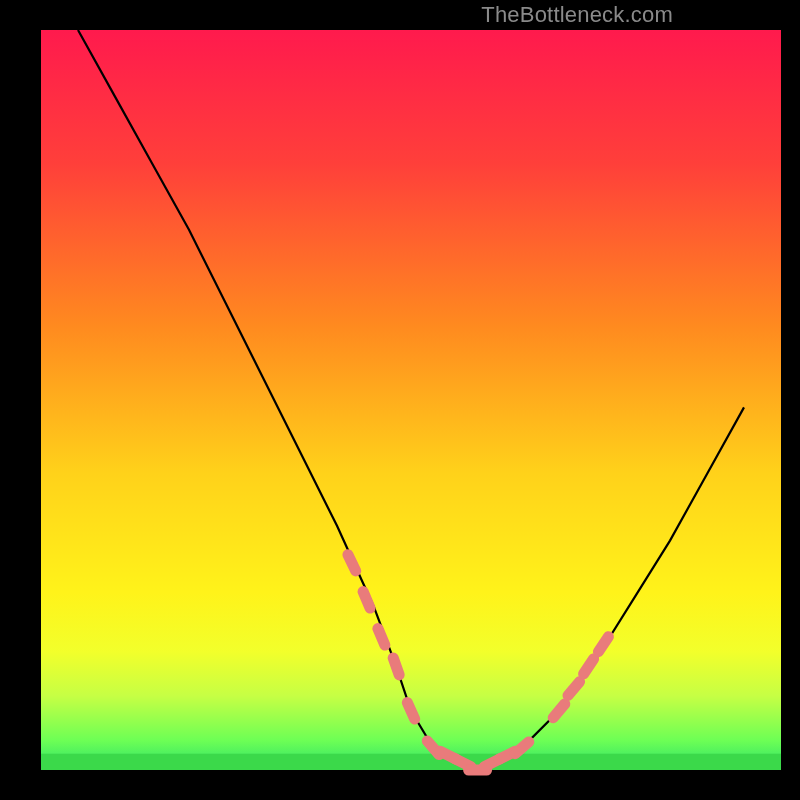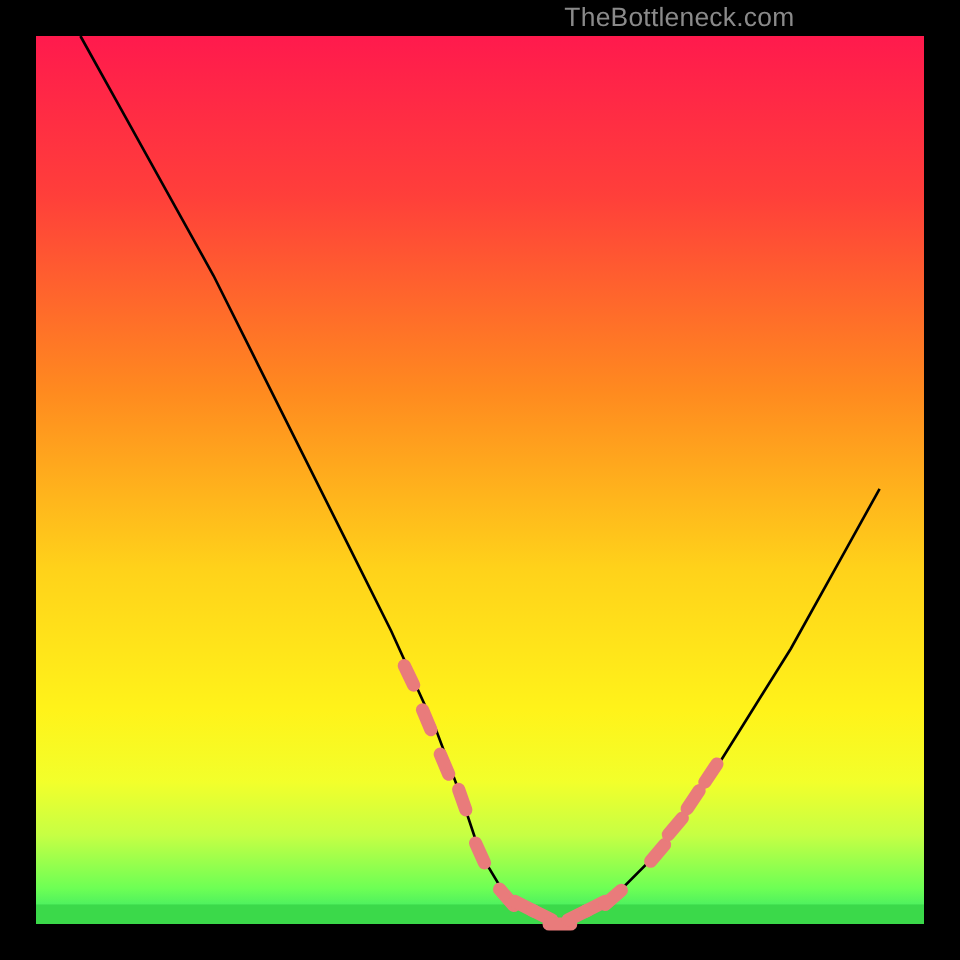--- a/index.html
+++ b/index.html
@@ -7,20 +7,21 @@
     padding: 0;
     width: 800px;
     height: 800px;
     background: #000000;
     overflow: hidden;
   }
   .stage {
     position: relative;
     width: 672px;
     height: 800px;
+    padding-left: 11px;
   }
   .watermark {
     position: absolute;
     top: 2px;
     right: 10px;
     font-family: Arial, Helvetica, sans-serif;
     font-size: 22px;
     color: #8a8a8a;
     letter-spacing: 0.2px;
     user-select: none;

